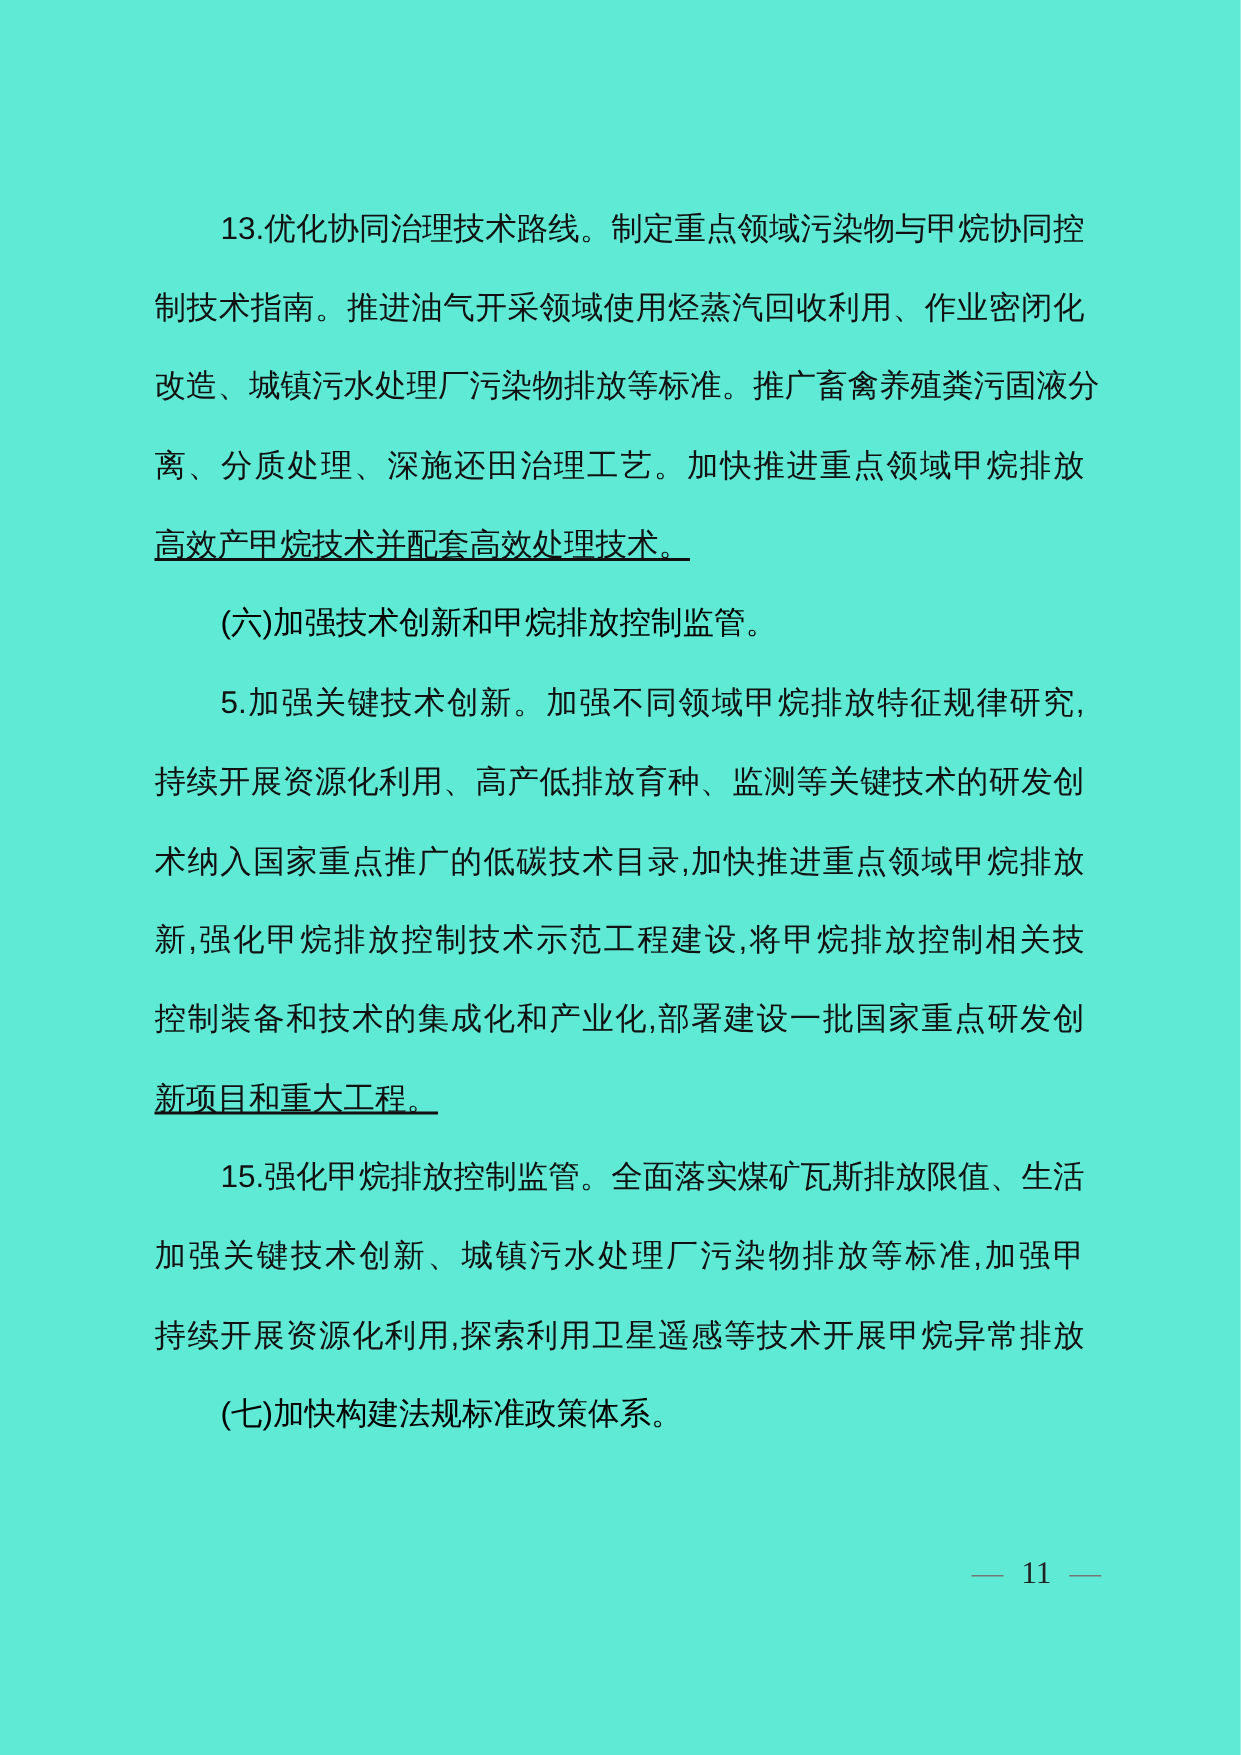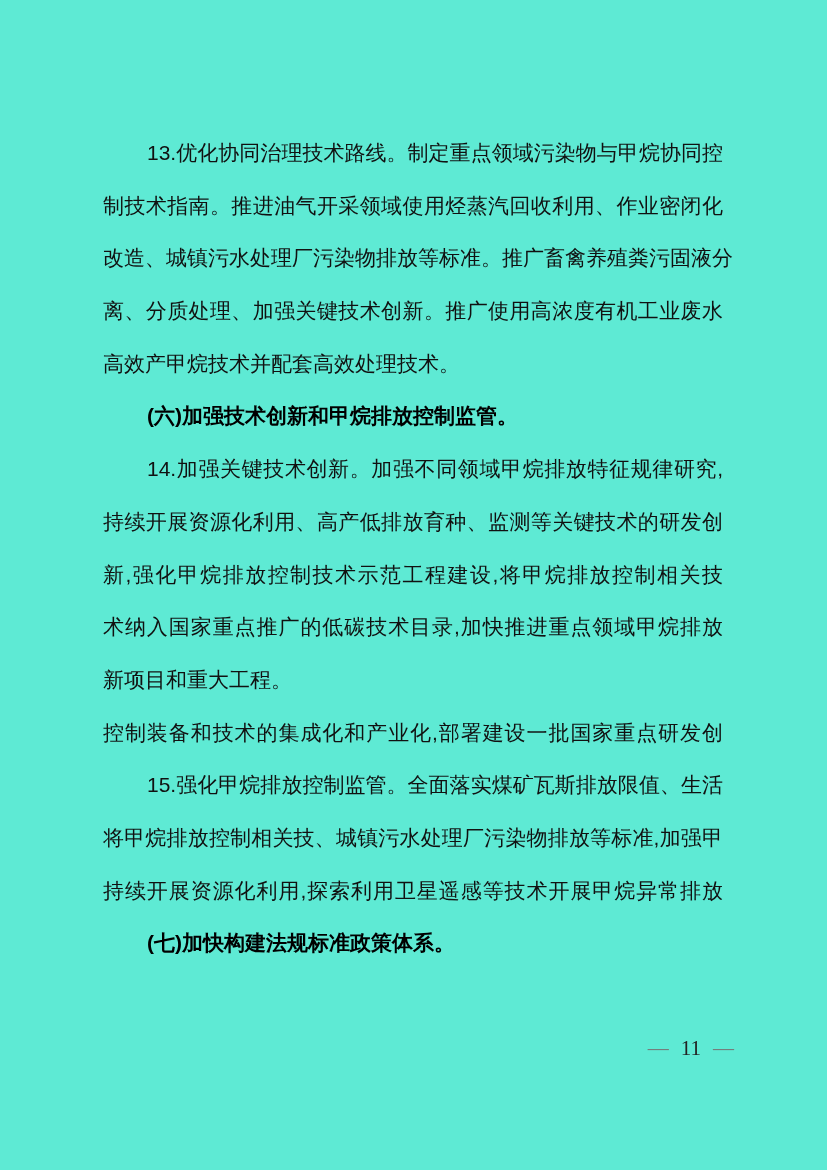--- a/index.html
+++ b/index.html
@@ -28,26 +28,27 @@
     line-height: 52.7px;
     height: 52.7px;
     white-space: nowrap;
     text-align: justify;
     text-align-last: justify;
     color: #111111;
   }
   .line.last-line {
     text-align: left;
     text-align-last: left;
+    text-decoration: underline;
   }
   .line.indent {
     padding-left: 44px;
   }
   .line.heading {
-    font-weight: bold;
+    font-weight: normal;
     text-align: left;
     text-align-last: left;
     padding-left: 44px;
     color: #000000;
   }
   .footer {
     position: absolute;
     top: 1032px;
     right: 105px;
     height: 32px;
@@ -70,38 +71,38 @@
 <body>
 
 <div class="page">
 
   <div class="text-column">
 
     <div>
       <div class="line indent">13.优化协同治理技术路线。制定重点领域污染物与甲烷协同控</div>
       <div class="line">制技术指南。推进油气开采领域使用烃蒸汽回收利用、作业密闭化</div>
       <div class="line">改造、城镇污水处理厂污染物排放等标准。推广畜禽养殖粪污固液分</div>
-      <div class="line">离、分质处理、加强关键技术创新。推广使用高浓度有机工业废水</div>
+      <div class="line">离、分质处理、深施还田治理工艺。加快推进重点领域甲烷排放</div>
       <div class="line last-line">高效产甲烷技术并配套高效处理技术。</div>
     </div>
 
     <div class="line heading">(六)加强技术创新和甲烷排放控制监管。</div>
 
     <div>
-      <div class="line indent">14.加强关键技术创新。加强不同领域甲烷排放特征规律研究,</div>
+      <div class="line indent">5.加强关键技术创新。加强不同领域甲烷排放特征规律研究,</div>
       <div class="line">持续开展资源化利用、高产低排放育种、监测等关键技术的研发创</div>
+      <div class="line">术纳入国家重点推广的低碳技术目录,加快推进重点领域甲烷排放</div>
       <div class="line">新,强化甲烷排放控制技术示范工程建设,将甲烷排放控制相关技</div>
-      <div class="line">术纳入国家重点推广的低碳技术目录,加快推进重点领域甲烷排放</div>
+      <div class="line">控制装备和技术的集成化和产业化,部署建设一批国家重点研发创</div>
       <div class="line last-line">新项目和重大工程。</div>
-      <div class="line">控制装备和技术的集成化和产业化,部署建设一批国家重点研发创</div>
     </div>
 
     <div>
       <div class="line indent">15.强化甲烷排放控制监管。全面落实煤矿瓦斯排放限值、生活</div>
-      <div class="line">将甲烷排放控制相关技、城镇污水处理厂污染物排放等标准,加强甲</div>
+      <div class="line">加强关键技术创新、城镇污水处理厂污染物排放等标准,加强甲</div>
       <div class="line">持续开展资源化利用,探索利用卫星遥感等技术开展甲烷异常排放</div>
     </div>
 
     <div class="line heading">(七)加快构建法规标准政策体系。</div>
 
   </div>
 
   <div class="footer">
     <span class="dash">—</span>
     <span class="num">11</span>

